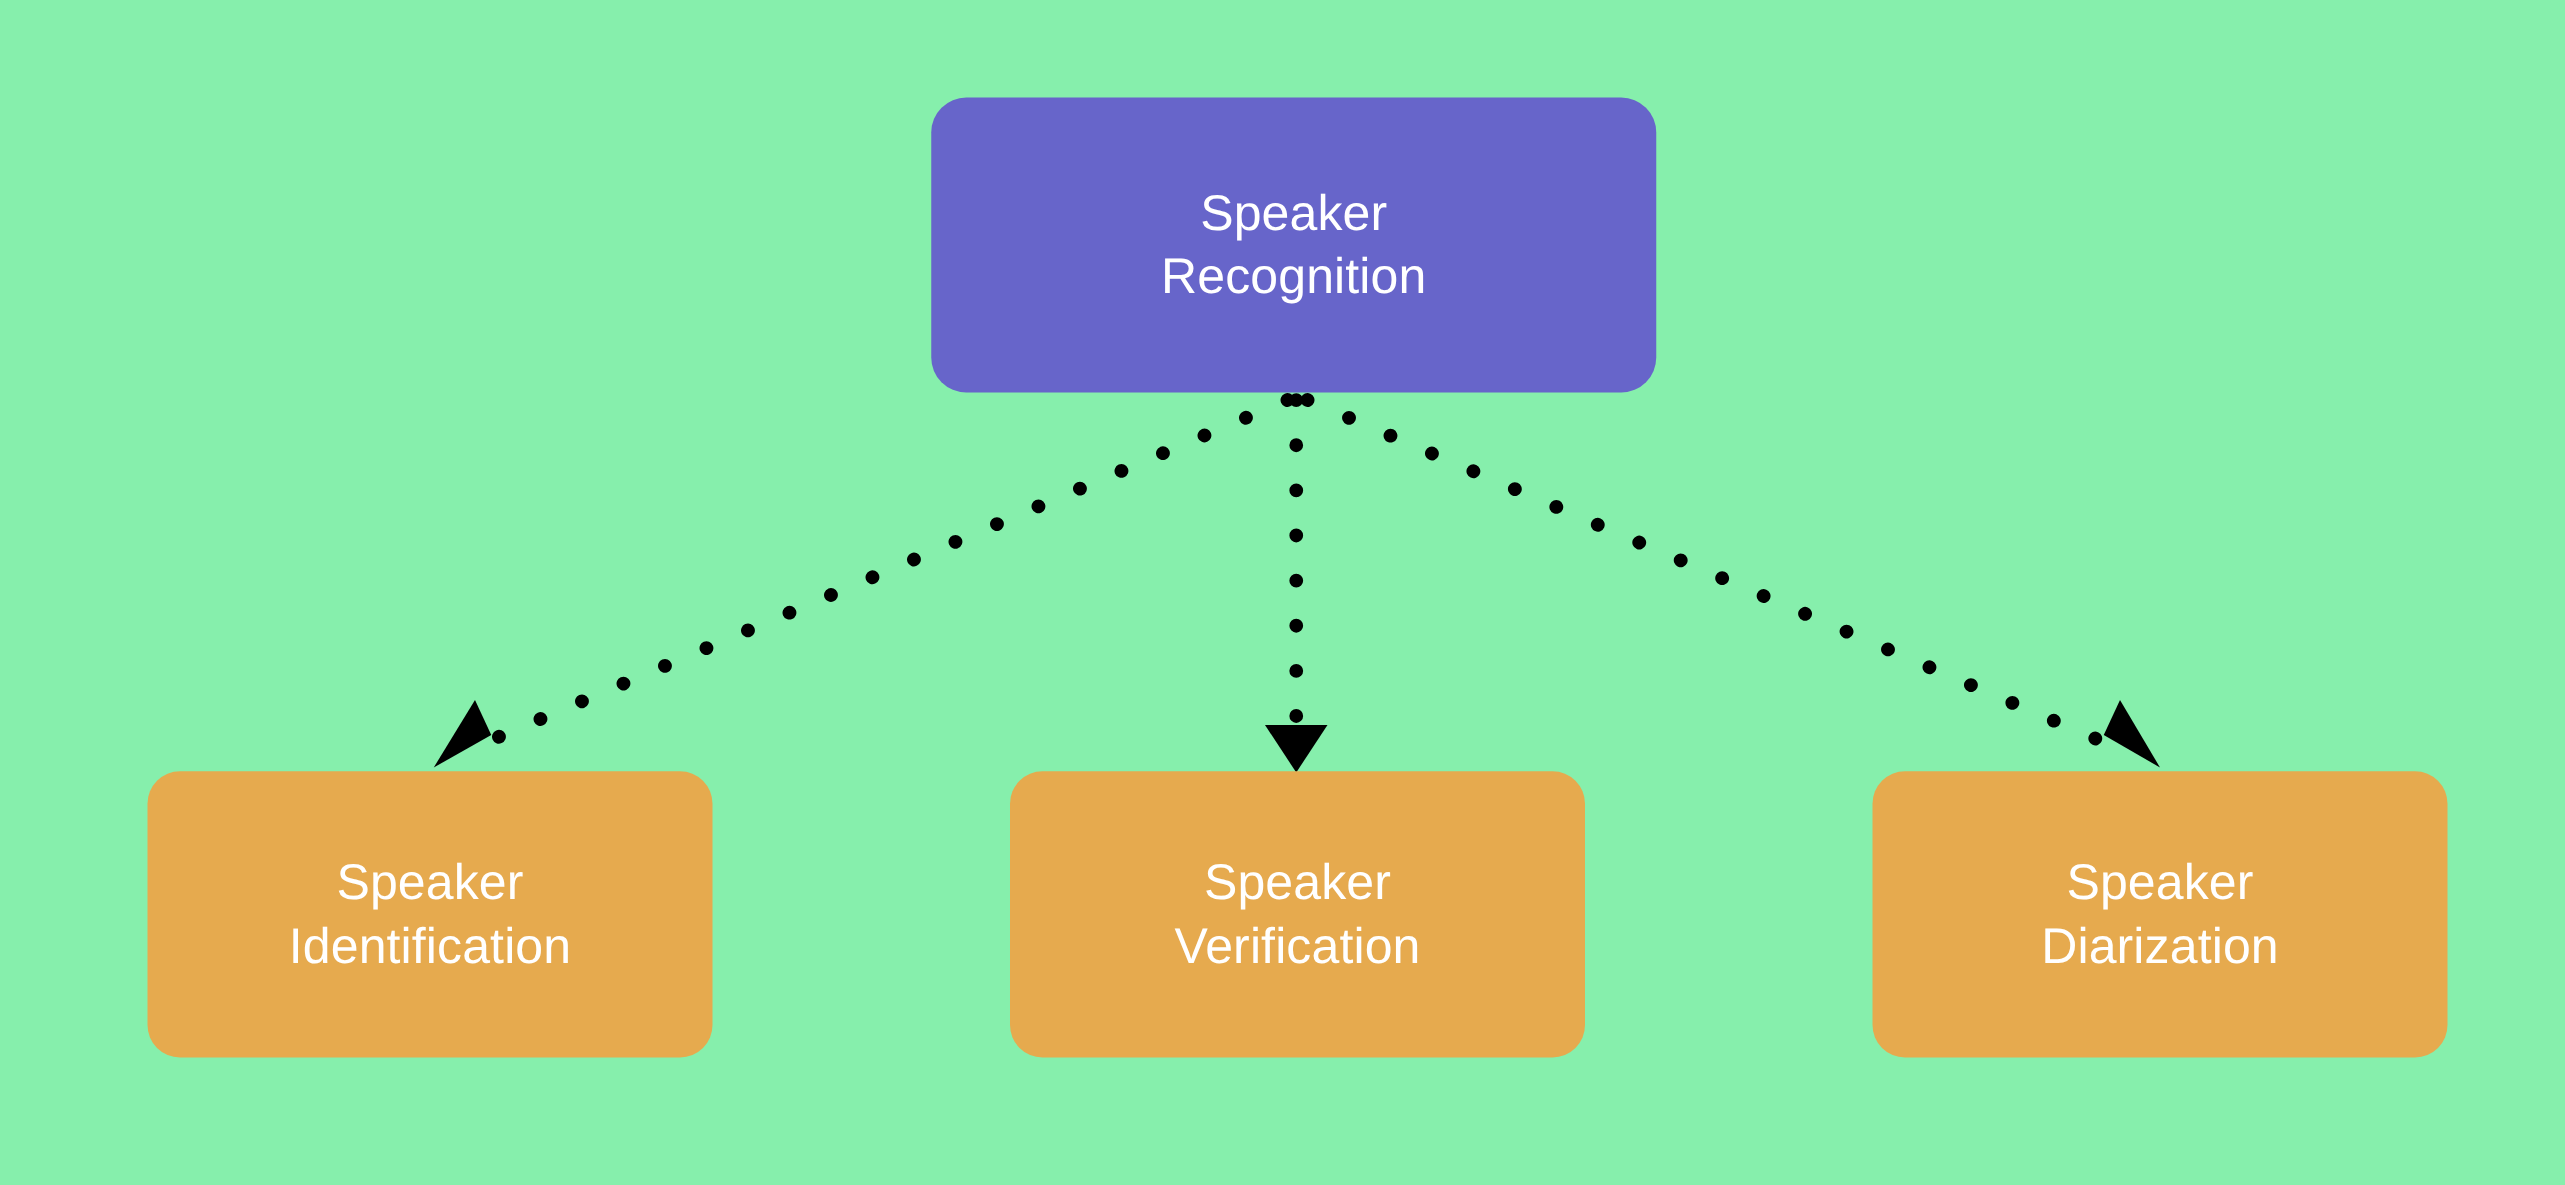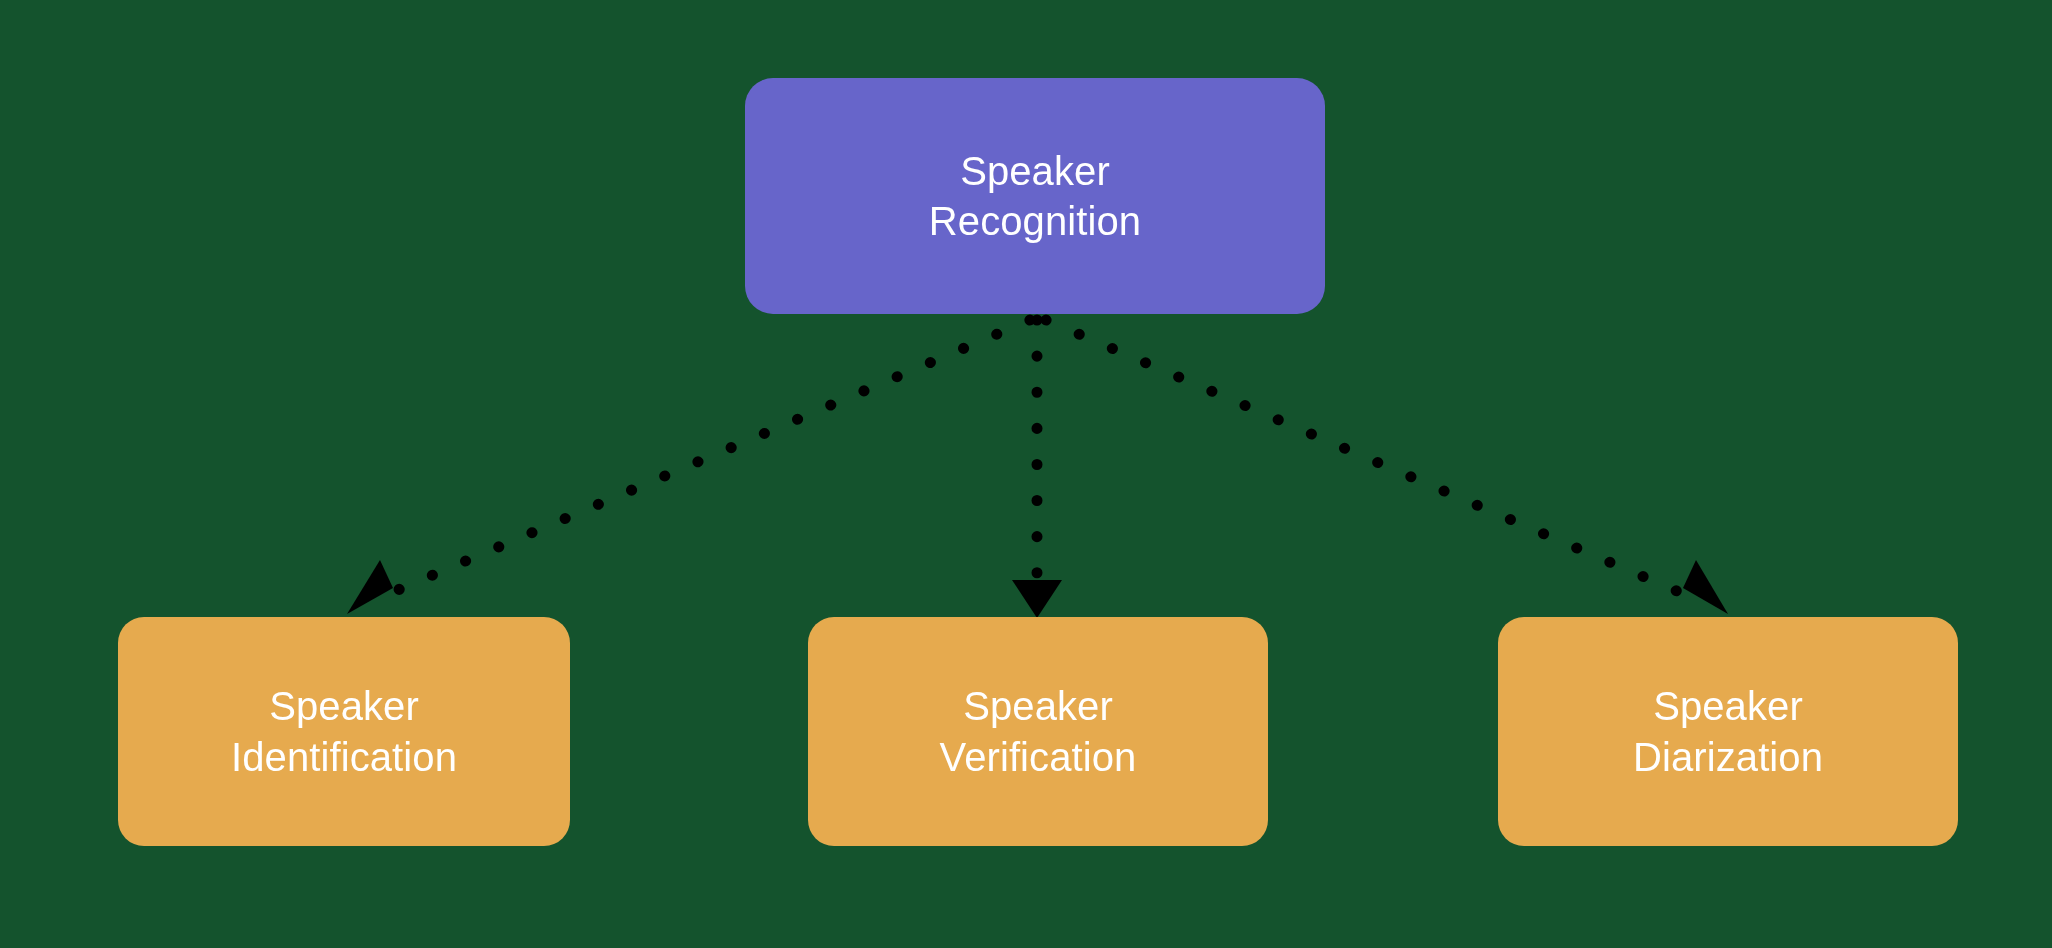--- a/index.html
+++ b/index.html
@@ -8,21 +8,21 @@
     padding: 0;
     background: #ffffff;
   }
   body {
     font-family: "Liberation Sans", sans-serif;
   }
   .canvas {
     position: relative;
     width: 2052px;
     height: 948px;
-    background: #14532d;
+    background: #86efac;
     overflow: hidden;
   }
   .edges-layer {
     position: absolute;
     left: 0;
     top: 0;
     width: 2052px;
     height: 948px;
     pointer-events: none;
   }

